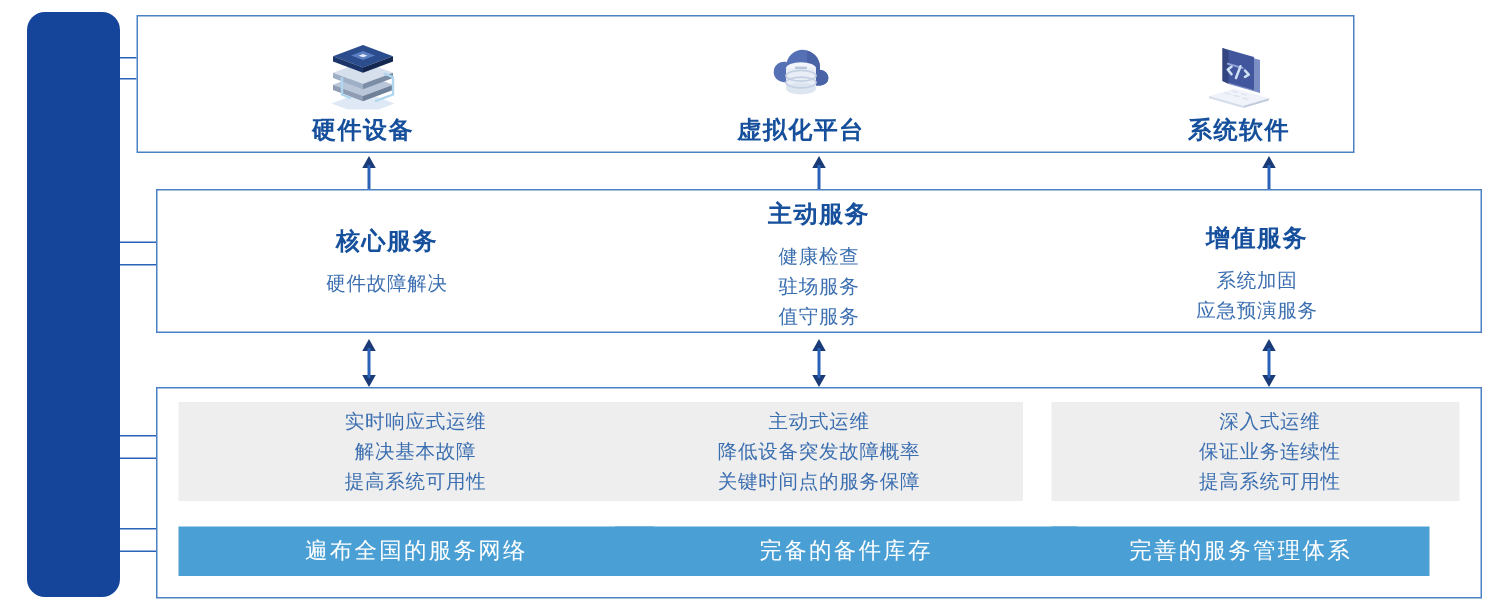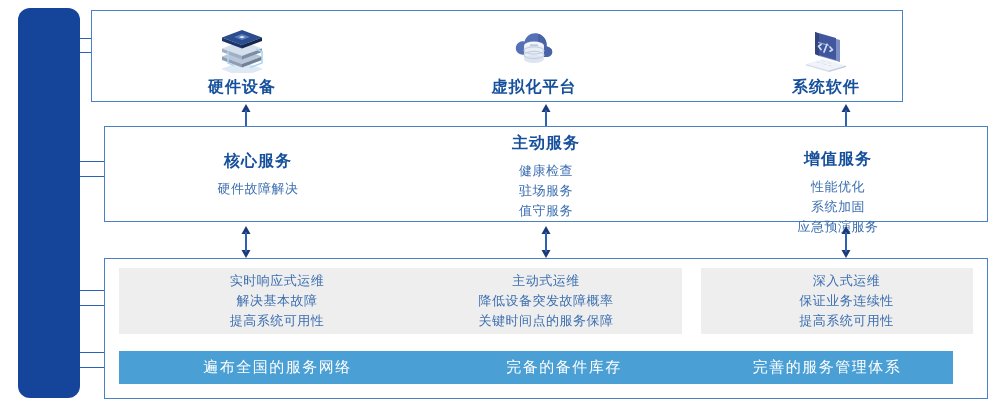--- a/index.html
+++ b/index.html
@@ -276,21 +276,20 @@
 
     <div class="content-col" style="left:311px; top:6px;">
       <div class="content-title">主动服务</div>
       <div class="content-item">健康检查</div>
       <div class="content-item">驻场服务</div>
       <div class="content-item">值守服务</div>
     </div>
 
     <div class="content-col" style="left:603px; top:6px;margin-top:16px;">
       <div class="content-title">增值服务</div>
-      <div class="content-item">性能优化</div>
       <div class="content-item">系统加固</div>
       <div class="content-item">应急预演服务</div>
     </div>
   </div>
 
   <div class="arrow" style="left:240px; top:226px;">
     <svg width="12" height="32" viewBox="0 0 12 32">
         <polygon points="6,0 10.5,8 1.5,8" fill="#1b3a78"></polygon>
         <polygon points="6,32 10.5,24 1.5,24" fill="#1b3a78"></polygon>
         <rect x="5" y="6" width="2" height="20" fill="#2a62b8"></rect>

